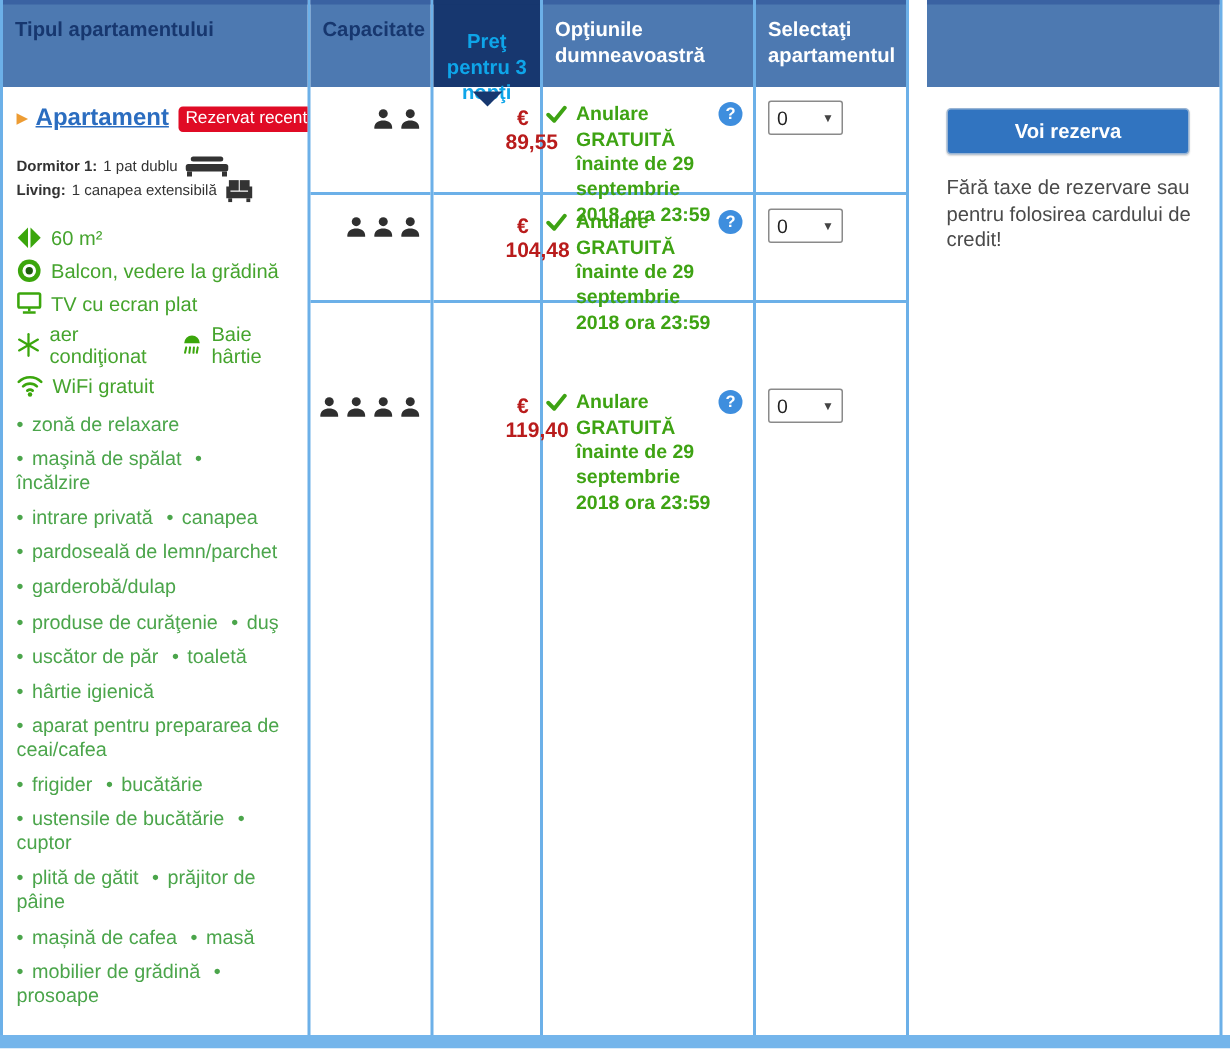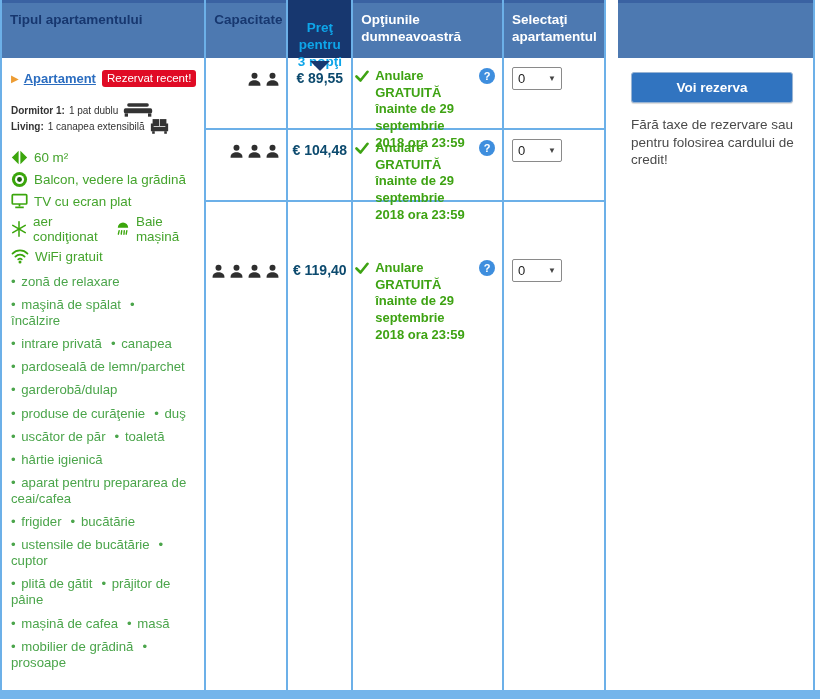--- a/index.html
+++ b/index.html
@@ -34,41 +34,41 @@
   .hcell.dark::after {
     content:""; position:absolute; left:50%; top:58px; margin-left:-10px;
     border:10px solid transparent; border-top:10px solid #17376f; border-bottom:none;
   }
   .hcell.center { }
   
   .rcell { flex:0 0 72px; height:72px; border-bottom:2px solid #6cb0e8; }
   .rcell.last { flex:1 1 auto; height:auto; border-bottom:none;margin-top:48px; }
   .cap-cell { display:flex; justify-content:flex-end; align-items:flex-start; padding:14px 6px 0 0; gap:3px; }
   .person { display:inline-block; fill:#2f2f2f; }
-  .price-cell { text-align:center; padding-top:12px; font-size:14px; font-weight:bold; color:#0c4a6e; }
+  .price-cell { text-align:center; padding-top:12px; font-size:14px; font-weight:bold; color:#b91c1c;padding-left:48px; }
   .opt-cell { position:relative; padding:10px 8px 0 2px; display:flex; align-items:flex-start; }
   .opt-check { flex:0 0 14px; margin:2px 6px 0 0; }
   .opt-text { font-size:13px; font-weight:bold; color:#3ea313; line-height:1.28; margin-right:20px; }
   .help-icon {
     position:absolute; right:7px; top:10px; width:16px; height:16px; border-radius:50%;
     background:#3e8ede; color:#fff; font-size:11px; font-weight:bold;
     display:flex; align-items:center; justify-content:center; cursor:pointer;
   }
   .sel-cell { padding:9px 0 0 8px; }
   .select-box {
     width:50px; height:23px; border:1px solid #8a8a8a; border-radius:2px; background:#fff;
     display:flex; align-items:center; justify-content:space-between; padding:0 5px;
     font-size:13px; color:#222; cursor:pointer;
   }
   .select-caret { font-size:8px; color:#444; }
   
   .apt-body { padding:12px 8px 0 9px; flex:1; overflow:hidden; }
   .apt-head { display:flex; align-items:center; }
   .expand-arrow { color:#ed9c33; font-size:10px; margin-right:5px; }
-  .apt-link { color:#2b6dc0; font-size:13px; font-weight:bold; text-decoration:underline; cursor:pointer; }
+  .apt-link { color:#2b6dc0; font-size:16px; font-weight:bold; text-decoration:underline; cursor:pointer; }
   .badge {
     background:#e00b25; color:#fff; font-size:11.5px; padding:2px 5px 3px 5px;
     border-radius:3px; margin-left:6px; white-space:nowrap;
   }
   .bed-lines { margin-top:15px; font-size:10px; color:#333; line-height:1.5; }
   .bed-line { display:flex; align-items:center; flex-wrap:nowrap; white-space:nowrap; }
   .bed-line b { margin-right:4px; }
   .bed-line .furn-icon { margin-left:5px; }
   .facilities { margin-top:15px; }
   .fac-line { display:flex; align-items:center; margin-bottom:5px; color:#45a42d; font-size:13.4px; }
@@ -162,21 +162,21 @@
             <span>aer condiţionat</span>
             <svg class="fic2" width="16" height="16" viewBox="0 0 20 20">
               <path d="M10 2 a6.5 6.5 0 0 1 6.5 6.5 H3.5 A6.5 6.5 0 0 1 10 2 z" fill="#3ba60c"></path>
               <g stroke="#3ba60c" stroke-width="1.7" stroke-linecap="round">
                 <line x1="5.2" y1="12" x2="4.2" y2="16.5"></line>
                 <line x1="8.4" y1="12" x2="7.8" y2="16.5"></line>
                 <line x1="11.6" y1="12" x2="11.2" y2="16.5"></line>
                 <line x1="14.8" y1="12" x2="14" y2="16.5"></line>
               </g>
             </svg>
-            <span>Baie mașină</span>
+            <span>Baie hârtie</span>
           </div>
           <div class="fac-line">
             <svg class="fic" width="18" height="15" viewBox="0 0 20 17">
               <g stroke="#3ba60c" stroke-width="2" fill="none" stroke-linecap="round">
                 <path d="M1.5 5.2 a12 12 0 0 1 17 0"></path>
                 <path d="M4.8 8.6 a7.4 7.4 0 0 1 10.4 0"></path>
                 <path d="M8 11.8 a3.2 3.2 0 0 1 4 0"></path>
               </g>
               <circle cx="10" cy="14.8" r="1.7" fill="#3ba60c"></circle>
             </svg>

